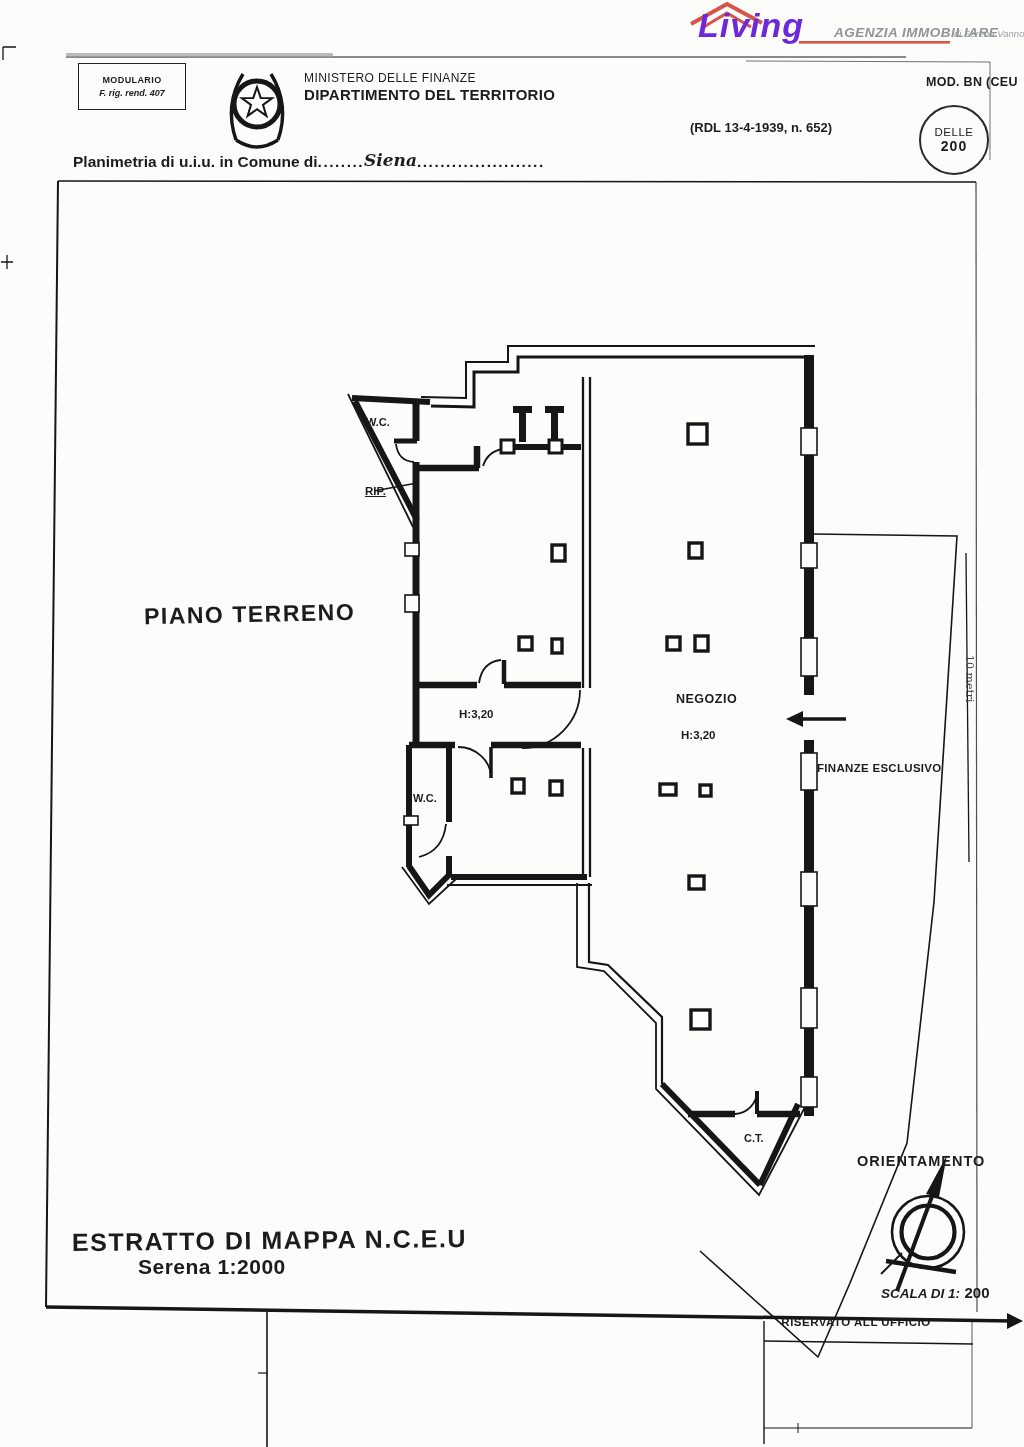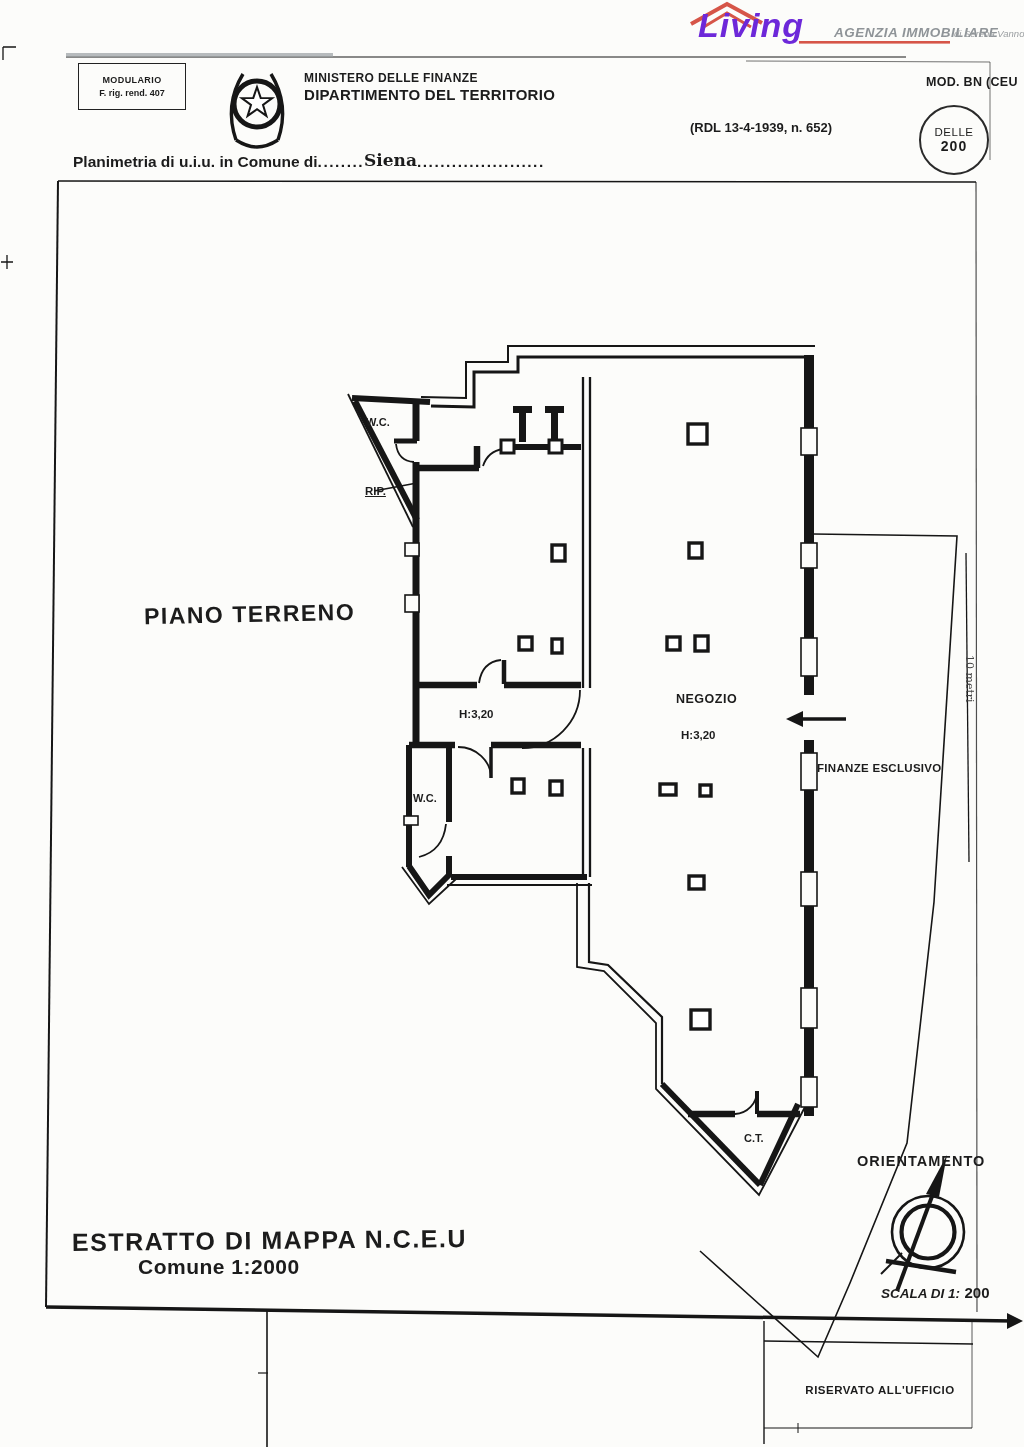--- a/index.html
+++ b/index.html
@@ -7,33 +7,33 @@
         font-family:"Liberation Sans",sans-serif;color:#1c1c1c;}
   svg.art{position:absolute;left:0;top:0;width:1024px;height:1447px;}
   .t{position:absolute;white-space:nowrap;color:#1c1c1c;font-family:"Liberation Sans",sans-serif;}
   .b{font-weight:bold;}
   .logo-name{font-size:34px;font-weight:bold;font-style:italic;color:#6d28d9;letter-spacing:1px;}
   .logo-tag{font-size:13.5px;font-weight:bold;color:#8f9498;letter-spacing:.5px;font-style:italic;margin-left:33px;}
   .logo-sub{font-size:9.5px;color:#9a9ea1;font-style:italic;}
   .modbox{position:absolute;left:78px;top:63px;width:106px;height:45px;border:1.5px solid #222;
           display:flex;flex-direction:column;align-items:center;justify-content:center;gap:3px;}
   .modbox .l1{font-size:9px;font-weight:bold;letter-spacing:.4px;}
-  .modbox .l2{font-size:9px;font-weight:bold;}
-  .ministry{font-size:12px;font-weight:bold;letter-spacing:.4px;}
+  .modbox .l2{font-size:9px;font-weight:bold;font-style:italic;}
+  .ministry{font-size:12px;font-weight:normal;letter-spacing:.4px;}
   .dept{font-size:15px;font-weight:bold;letter-spacing:.3px;}
   .catasto{font-size:24px;font-weight:900;letter-spacing:.5px;}
   .catref{font-size:13px;font-weight:600;}
   .modcode{font-size:12.5px;font-weight:bold;letter-spacing:.3px;}
   .stamp{position:absolute;left:919px;top:105px;width:66px;height:66px;border:2.2px solid #2a2a2a;
          border-radius:50%;display:flex;flex-direction:column;align-items:center;justify-content:center;}
   .stamp .s1{font-size:11.5px;letter-spacing:.5px;}
   .stamp .s2{font-size:14px;font-weight:900;letter-spacing:1px;}
   .planline{font-size:15.5px;font-weight:bold;}
   .planline .dots{font-weight:600;letter-spacing:1.5px;}
-  .planline .comune{font-family:"DejaVu Serif",serif;font-size:17px;font-weight:bold;position:relative;top:-1px;}
+  .planline .comune{font-family:"DejaVu Serif",serif;font-style:italic;font-size:17px;font-weight:bold;position:relative;top:-1px;}
   .marker{font-weight:900;letter-spacing:1.5px;}
   .roomlbl{font-weight:bold;}
   .vtext{transform-origin:0 0;transform:rotate(90deg);font-family:"DejaVu Serif",serif;color:#444;}
   .underl{text-decoration:underline;}
 </style>
 </head>
 <body>
 
 <div class="page">
 
@@ -217,21 +217,21 @@
   <div class="t roomlbl underl" style="left:349px;top:485px;font-size:11.5px;padding-left:16px;">RIP.</div>
   <div class="t roomlbl" style="left:459px;top:708px;font-size:11.5px;">H:3,20</div>
   <div class="t roomlbl" style="left:413px;top:792px;font-size:11px;">W.C.</div>
   <div class="t roomlbl" style="left:676px;top:692px;font-size:12.5px;letter-spacing:.5px;">NEGOZIO</div>
   <div class="t roomlbl" style="left:681px;top:729px;font-size:11.5px;">H:3,20</div>
   <div class="t roomlbl" style="left:817px;top:762px;font-size:11.5px;letter-spacing:.3px;">FINANZE ESCLUSIVO</div>
   <div class="t roomlbl" style="left:744px;top:1132px;font-size:11px;">C.T.</div>
   <div class="t vtext" style="left:976px;top:655px;font-size:11px;">10 metri</div>
 
   <div class="t marker" style="left:72px;top:1226px;font-size:25px;transform:rotate(-.6deg);">ESTRATTO DI MAPPA N.C.E.U</div>
-  <div class="t marker" style="left:138px;top:1255px;font-size:21px;letter-spacing:.5px;">Comune 1:2000</div>
+  <div class="t marker" style="left:138px;top:1255px;font-size:21px;letter-spacing:.5px;">Serena 1:2000</div>
   <div class="t b" style="left:857px;top:1153px;font-size:14.5px;letter-spacing:1px;">ORIENTAMENTO</div>
   <div class="t" style="left:881px;top:1284px;">
     <span class="b" style="font-size:13.5px;font-style:italic;">SCALA DI 1:</span>
     <span style="font-size:15px;font-weight:900;">200</span>
   </div>
-  <div class="t b" style="left:764px;top:1384px;width:184px;text-align:center;font-size:11.5px;letter-spacing:.5px;padding-left:24px;">RISERVATO ALL'UFFICIO</div>
+  <div class="t b" style="left:764px;top:1316px;width:184px;text-align:center;font-size:11.5px;letter-spacing:.5px;">RISERVATO ALL'UFFICIO</div>
 
 </div>
 
 </body></html>

